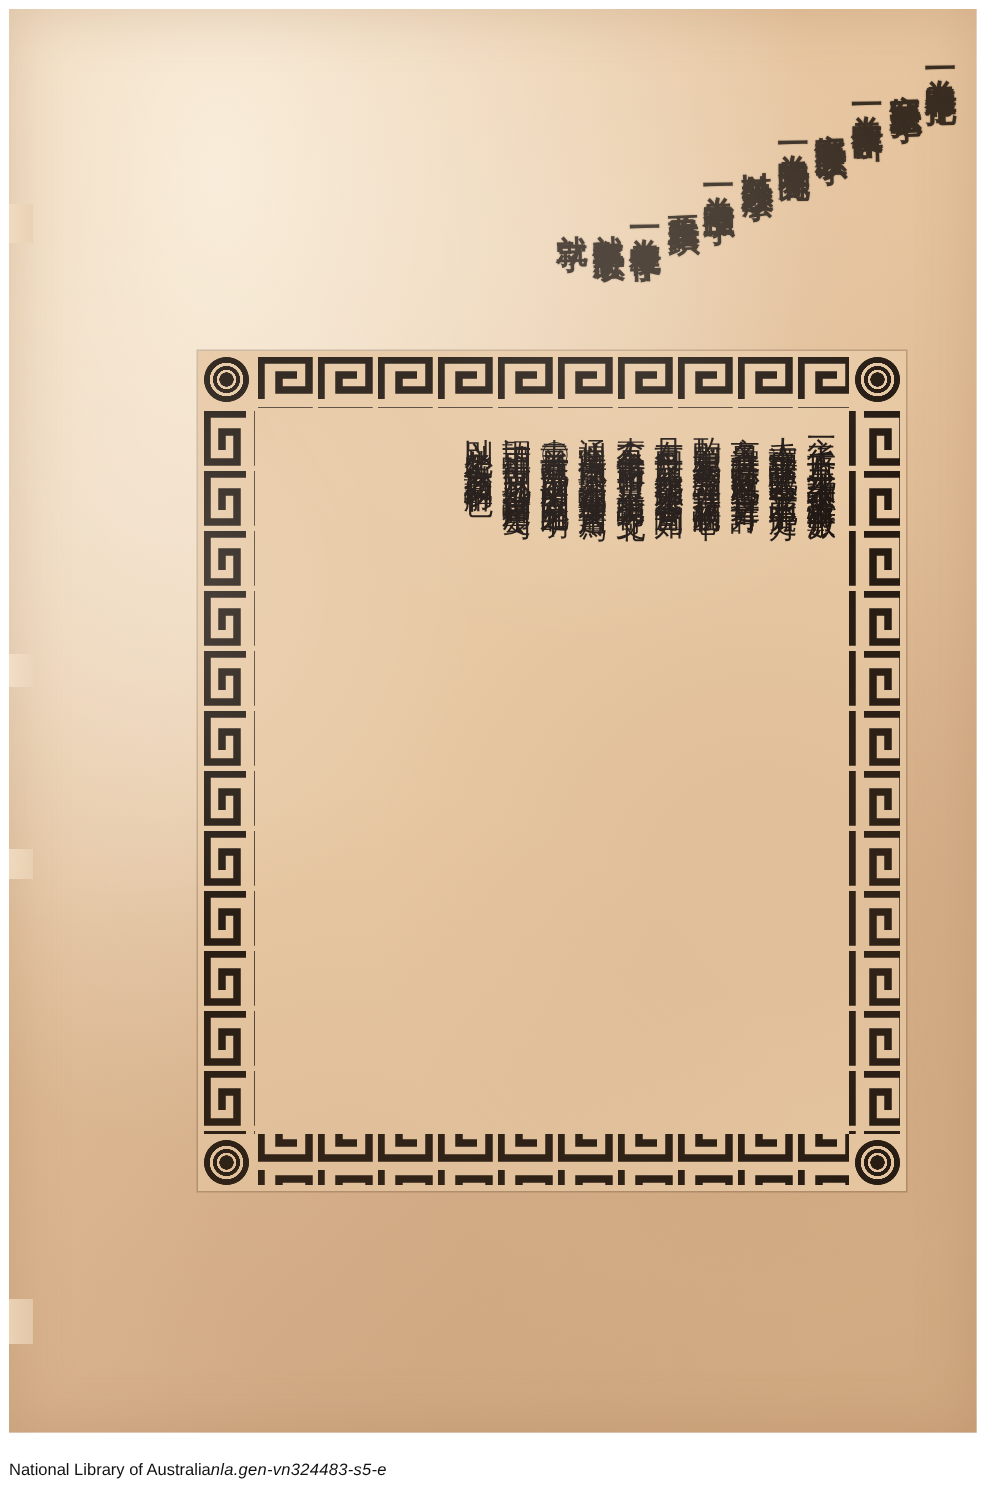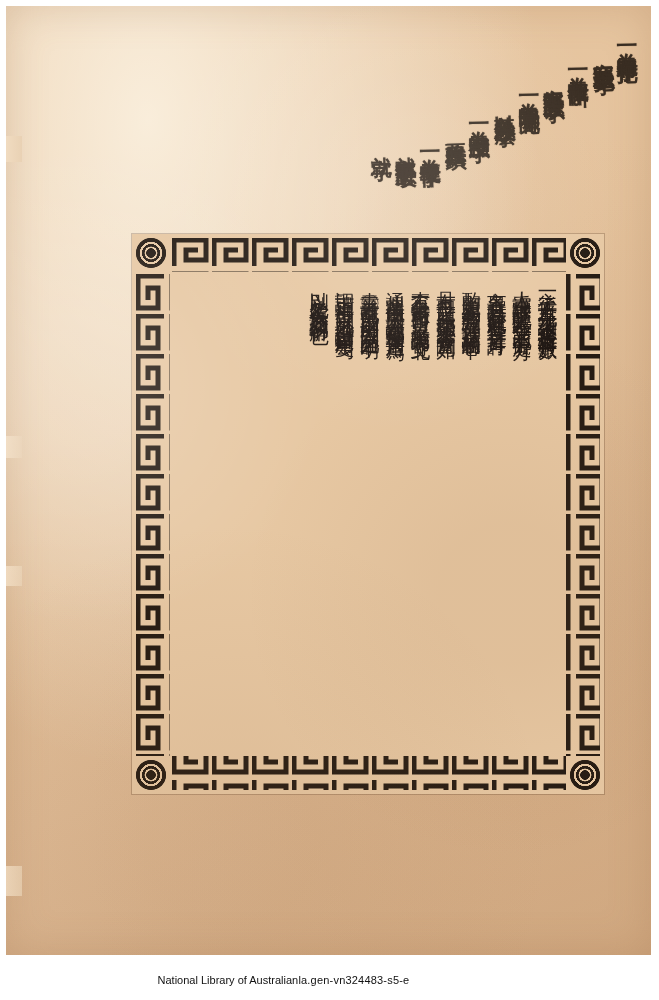--- a/index.html
+++ b/index.html
@@ -160,28 +160,28 @@
   
   #footer {
     position: absolute;
     left: 0;
     top: 960px;
     width: 567px;
     height: 40px;
     background: #ffffff;
     display: flex;
     align-items: center;
-    justify-content: center;
+    justify-content: flex-start;
     padding: 0 6px;
     box-sizing: border-box;
     font-family: "Liberation Sans", sans-serif;
     font-size: 11px;
     color: #111111;
   }
-  #footer .right { letter-spacing: .2px; }
+  #footer .right { letter-spacing: .2px; font-style: italic; }
 </style>
 </head>
 <body>
 
 <div id="scan">
 
   <div id="paper">
 
     <div class="tape t1"></div>
     <div class="tape t2"></div>

